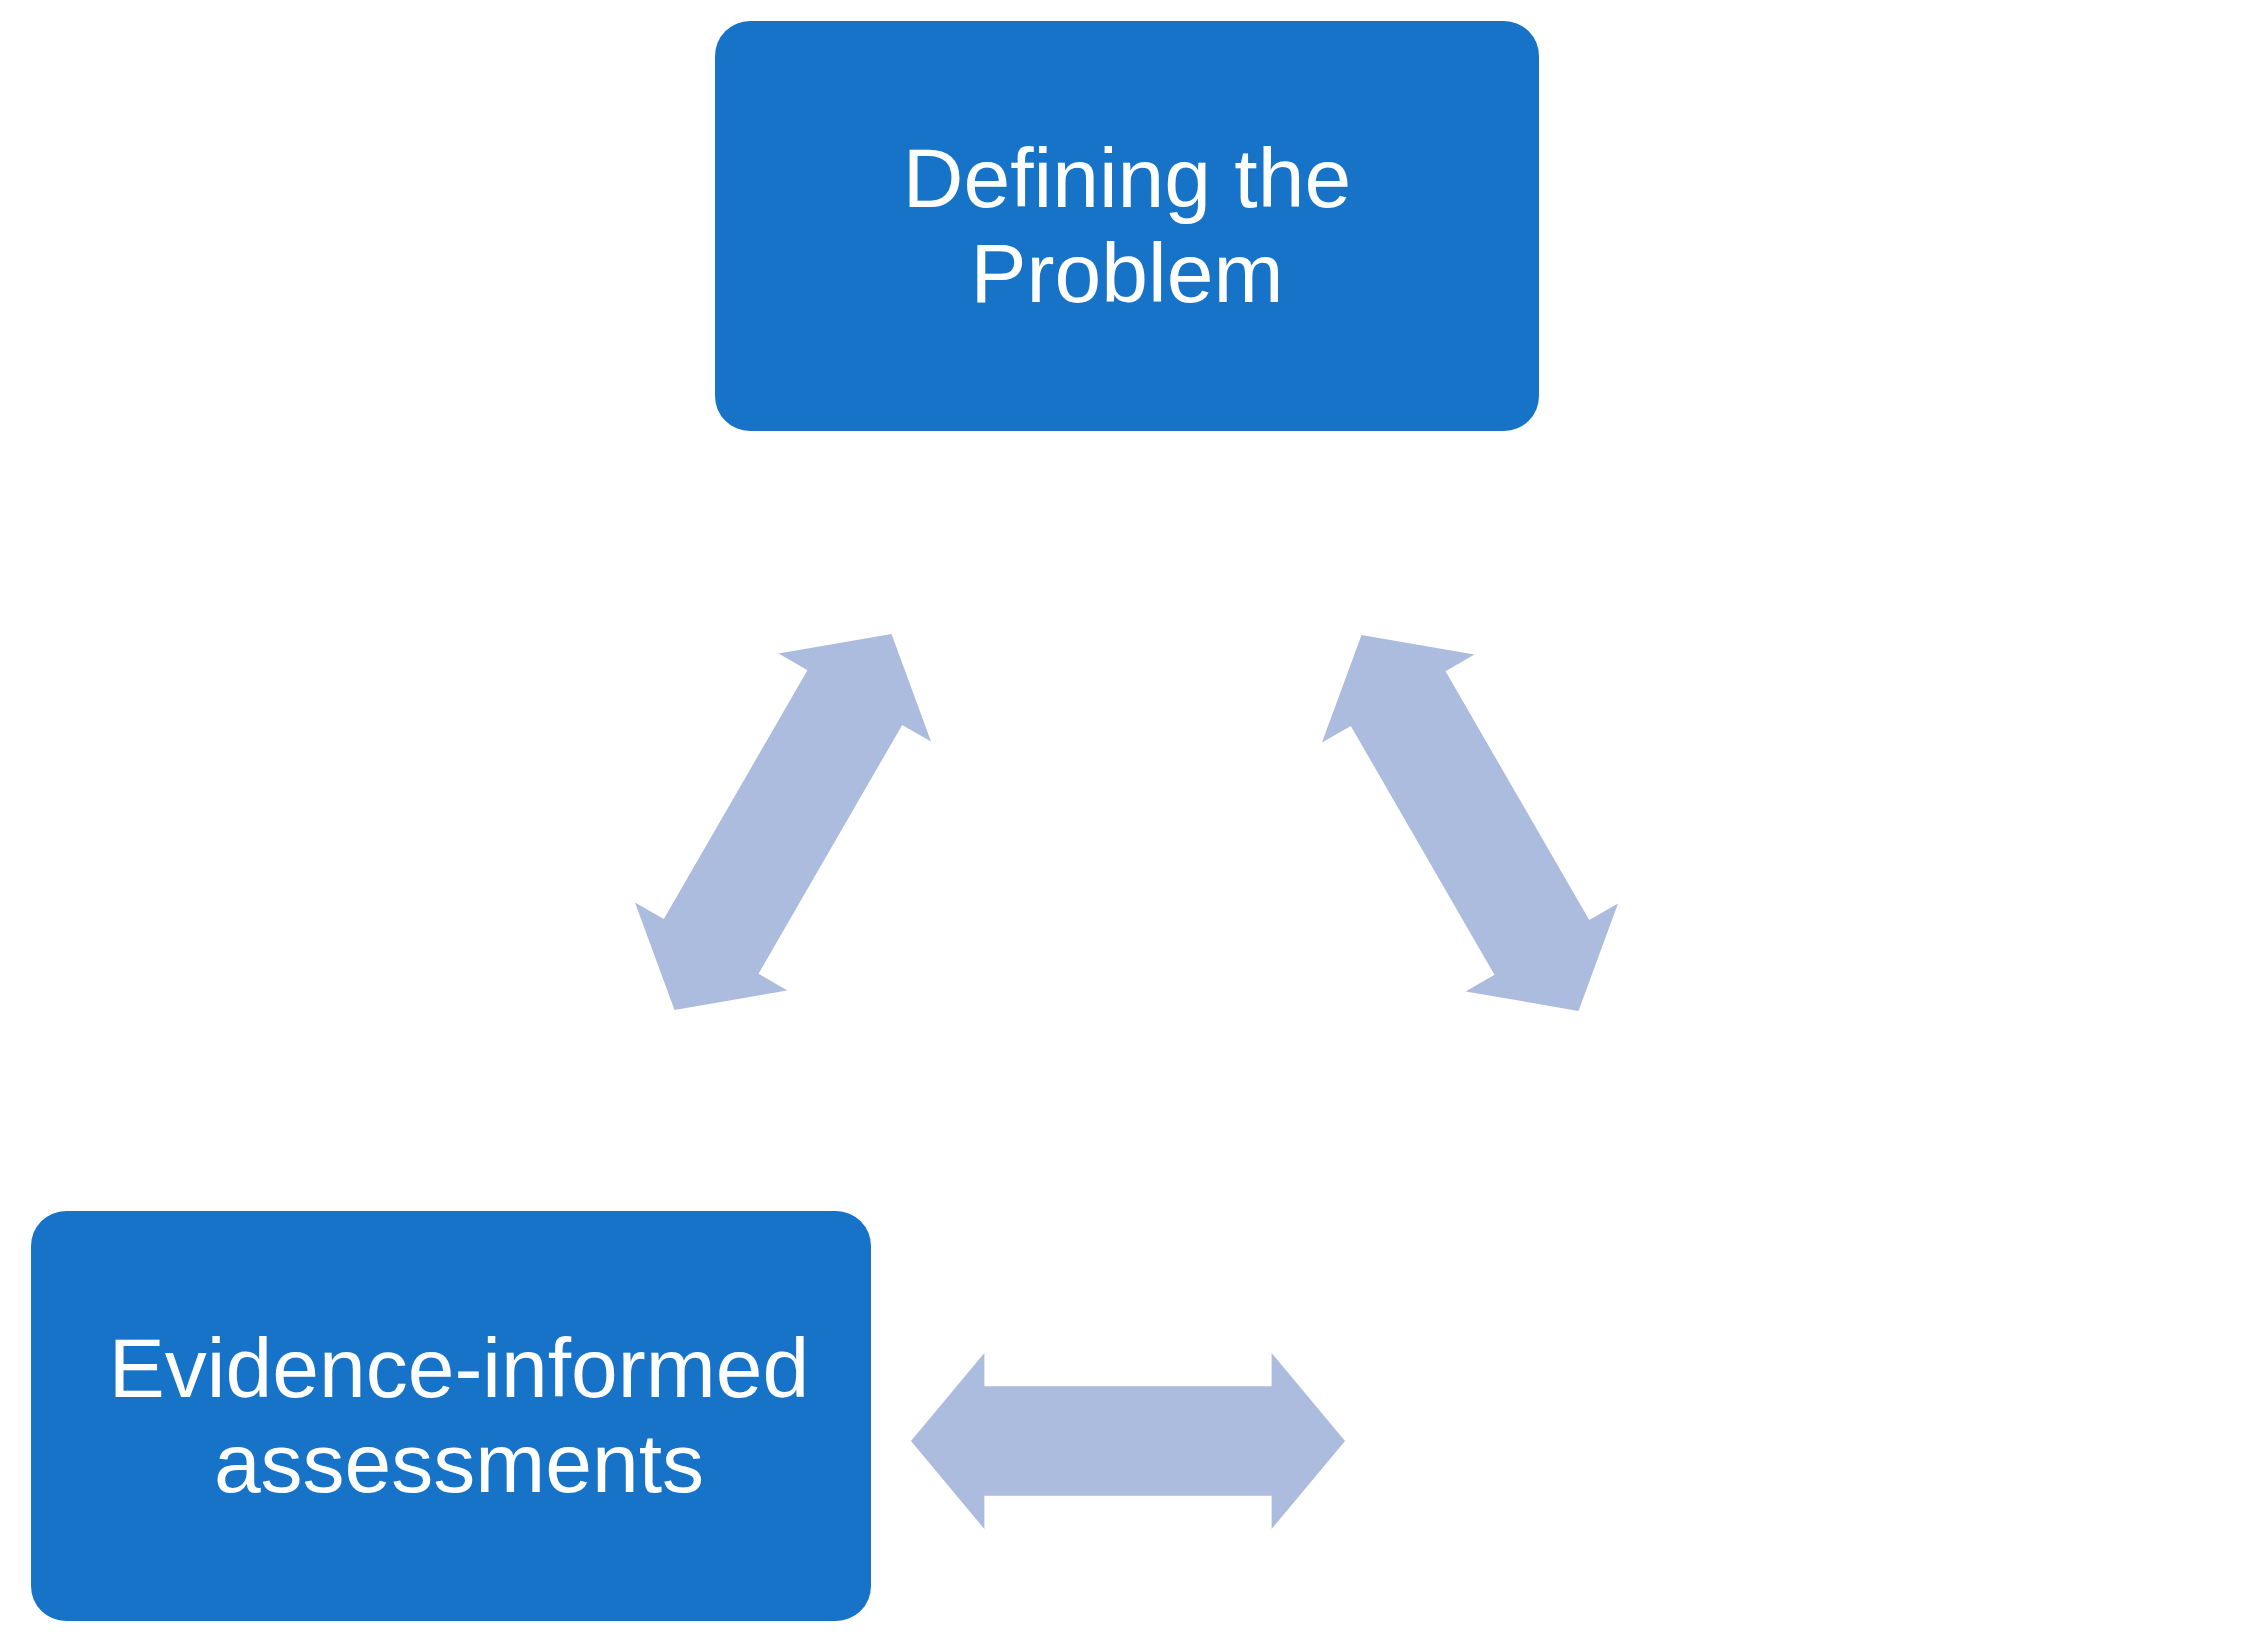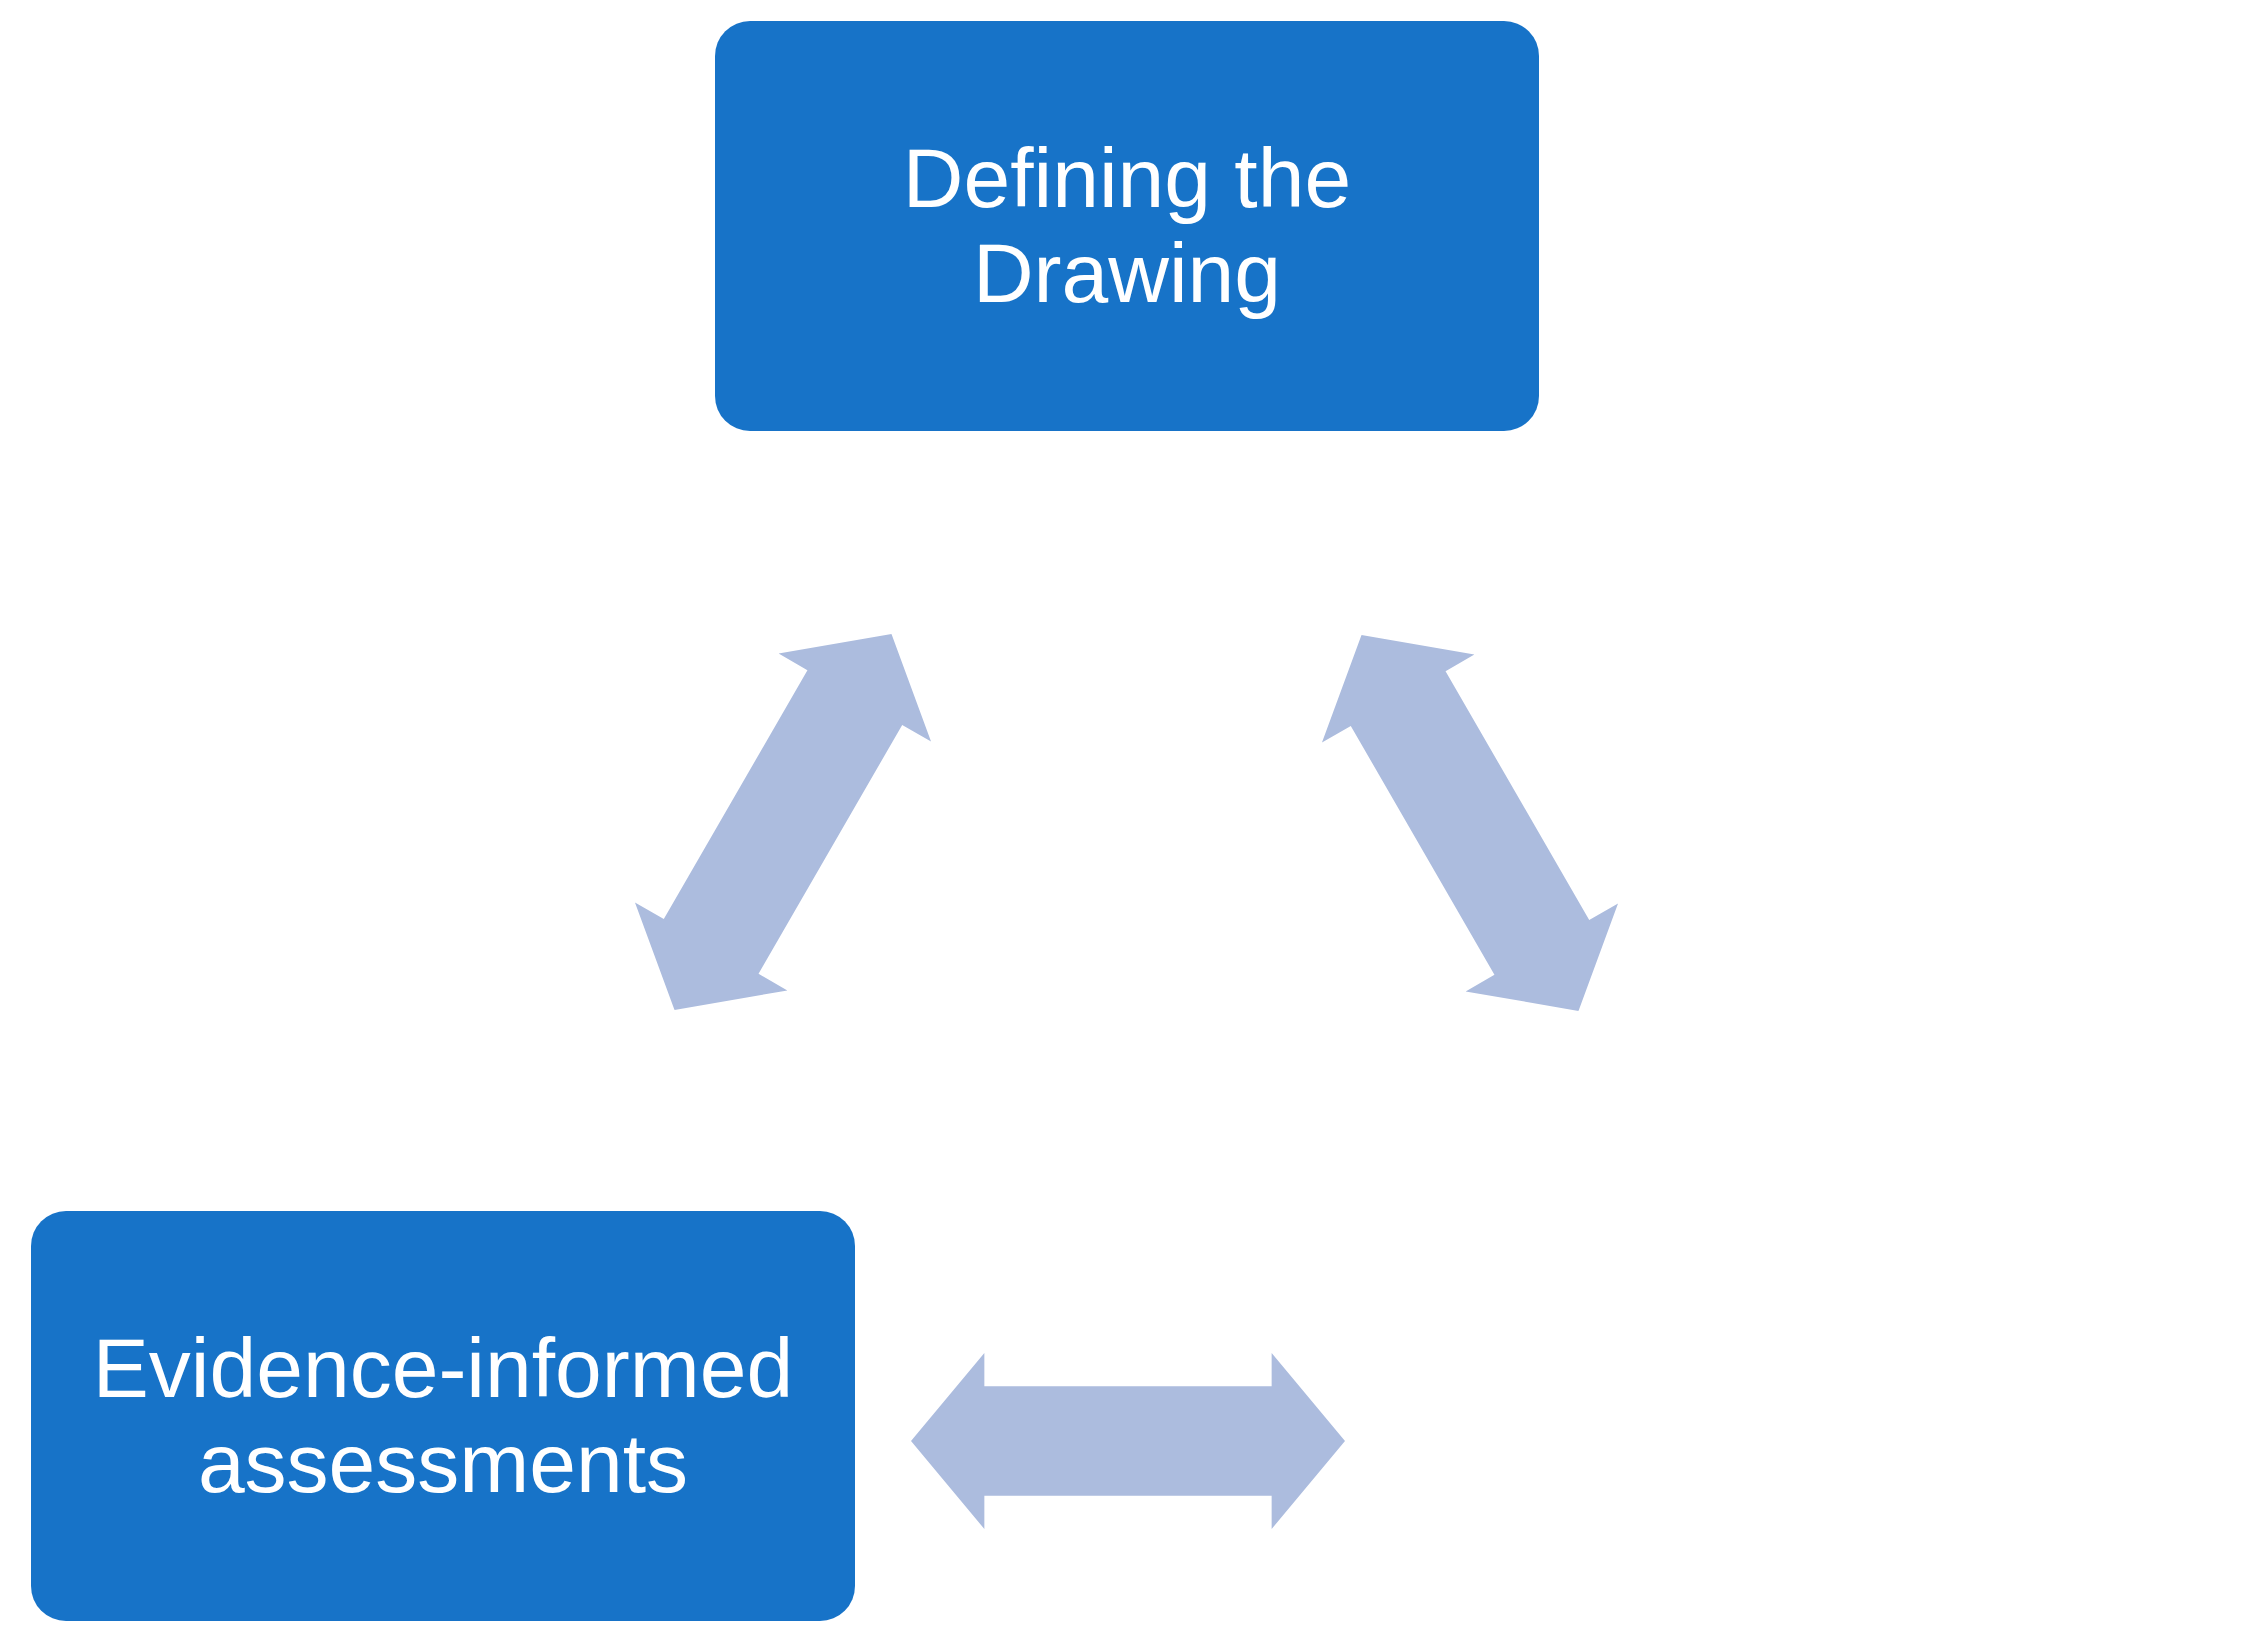--- a/index.html
+++ b/index.html
@@ -25,21 +25,21 @@
     justify-content: center;
   }
   .node-label {
     color: var(--node-text, #ffffff);
     font-size: 84px;
     line-height: 1.13;
     text-align: center;
     white-space: pre-line;
   }
   .node-top    { left: 715px;  top: 21.4px; }
-  .node-left   { left: 31px;   top: 1211px; }
+  .node-left   { left: 31px;   top: 1211px; padding-left: 16px; }
   .node-right  { left: 1401px; top: 1211px; }
 
   .arrow {
     position: absolute;
     width: 434px;
     height: 176px;
   }
   .arrow svg {
     display: block;
     width: 100%;
@@ -52,21 +52,21 @@
   .arrow-down-right { left: 1253px; top: 735px;  transform: rotate(60deg); }
   .arrow-horizontal { left: 911px; top: 1353px; }
 </style>
 </head>
 <body>
 
 <div class="canvas">
 
   <div class="node node-top">
     <span class="node-label">Defining the
-Drawing</span>
+Problem</span>
   </div>
 
   <div class="node node-left">
     <span class="node-label">Evidence-informed
 assessments</span>
   </div>
 
 
   <div class="arrow arrow-up-right">
     <svg viewBox="0 0 568 230" preserveAspectRatio="none" aria-hidden="true">

